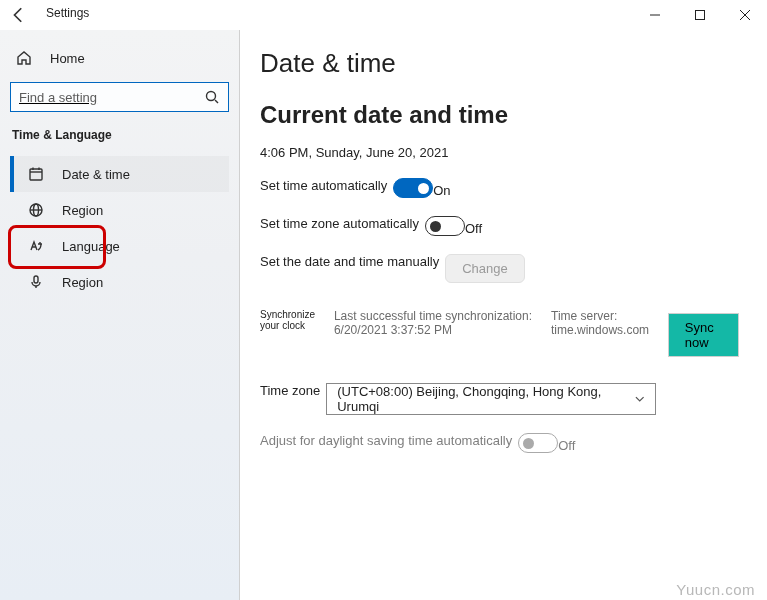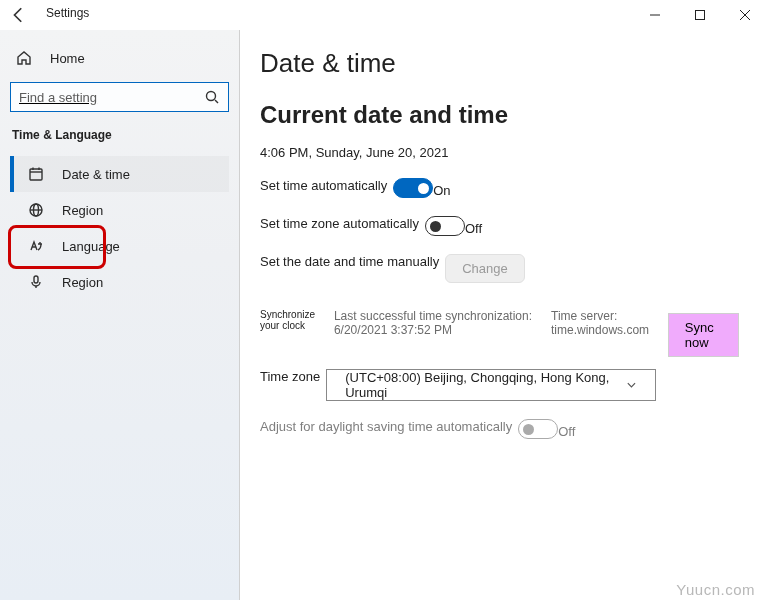--- a/index.html
+++ b/index.html
@@ -44,24 +44,24 @@
 .toggle-row { display: flex; align-items: flex-end; }
 .toggle { width: 40px; height: 20px; border-radius: 20px; border: 1px solid #333; background: #fff; position: relative; cursor: pointer; }
 .toggle .knob { position: absolute; width: 11px; height: 11px; border-radius: 50%; background: #333; top: 3.5px; left: 4px; }
 .toggle.on { background: #0067c0; border-color: #0067c0; }
 .toggle.on .knob { background: #fff; left: 24px; }
 .toggle.disabled { border-color: #aaa; cursor: default; }
 .toggle.disabled .knob { background: #aaa; }
 .toggle-state { font-size: 13px; color: #222; }
 .toggle-state.disabled { color: #7f7f7f; }
 
-.btn { display: inline-flex; align-items: center; justify-content: center; padding: 6px 16px; font-size: 13px; background: #f0abfc; border: 1px solid #cfcfcf; cursor: pointer; width: fit-content; }
+.btn { display: inline-flex; align-items: center; justify-content: center; padding: 6px 16px; font-size: 13px; background: #14b8a6; border: 1px solid #cfcfcf; cursor: pointer; width: fit-content; }
 .btn.disabled { background: #efefef; color: #9a9a9a; border-color: #e0e0e0; cursor: default; border-radius: 6px; }
 
-.dropdown { width: 330px; height: 32px; border: 1px solid #888; display: flex; align-items: center; justify-content: space-between; padding: 0 18px; font-size: 13px; color: #222; cursor: pointer; background: #fff; }
+.dropdown { width: 330px; height: 32px; border: 1px solid #888; display: flex; align-items: center; justify-content: space-between; padding: 0 10px; font-size: 13px; color: #222; cursor: pointer; background: #fff; }
 .dropdown .chev { width: 12px; height: 12px; }
 
 .watermark { position: absolute; right: 12px; bottom: 2px; font-size: 15px; color: #b8b8b8; font-weight: 500; letter-spacing: 0.5px; }
 </style>
 </head>
 <body>
 
 <div class="window">
 
   <div class="titlebar">
@@ -192,21 +192,21 @@
         <div class="btn disabled">Change</div>
       </div>
 
       <div class="field" style="margin-top:14px;">
         <div class="field-label" style="font-size:10px;">Synchronize your clock</div>
         <div class="graytext">Last successful time synchronization: 6/20/2021 3:37:52 PM</div>
         <div class="graytext">Time server: time.windows.com</div>
         <div class="btn" style="margin-top:4px;">Sync now</div>
       </div>
 
-      <div class="field" style="margin-top:0;">
+      <div class="field" style="margin-top:14px;">
         <div class="field-label">Time zone</div>
         <div class="dropdown">
           <span>(UTC+08:00) Beijing, Chongqing, Hong Kong, Urumqi</span>
           <svg class="chev" viewBox="0 0 12 12">
               <path d="M2 4 L6 8 L10 4" stroke="#555" stroke-width="1.3" fill="none"></path>
             </svg>
         </div>
       </div>
 
       <div class="field">

